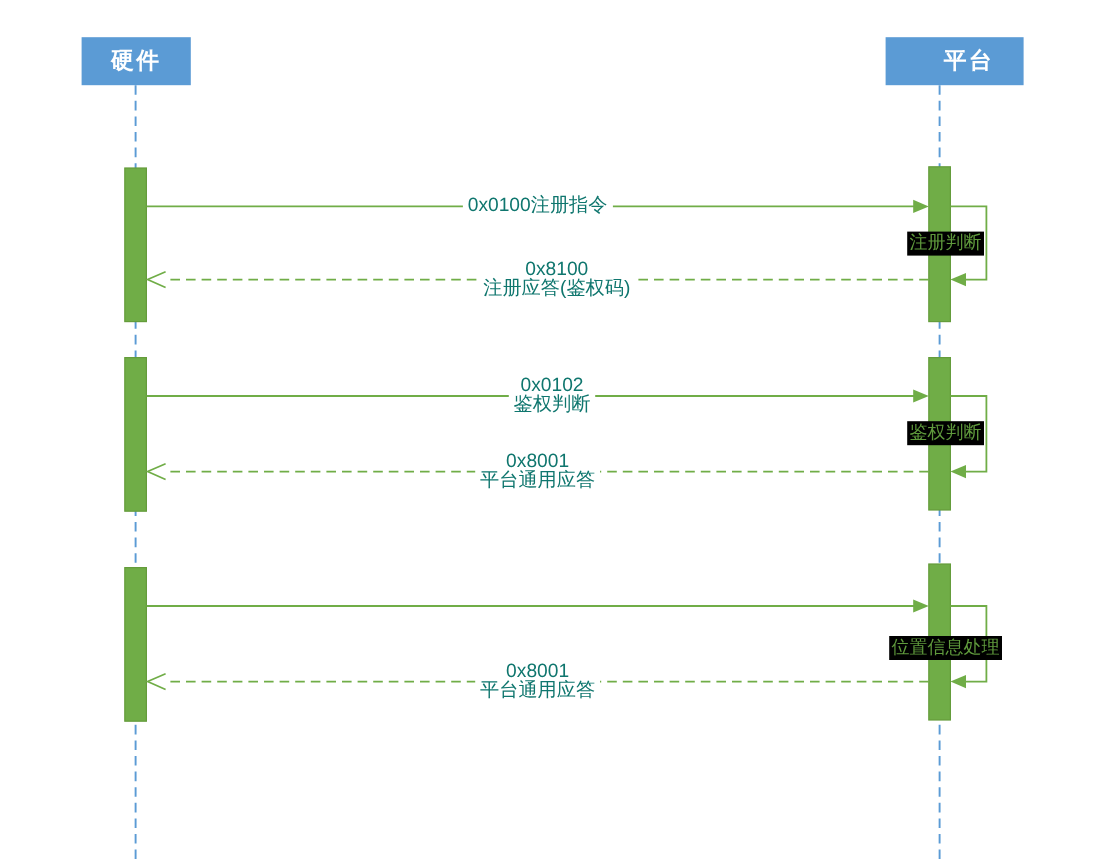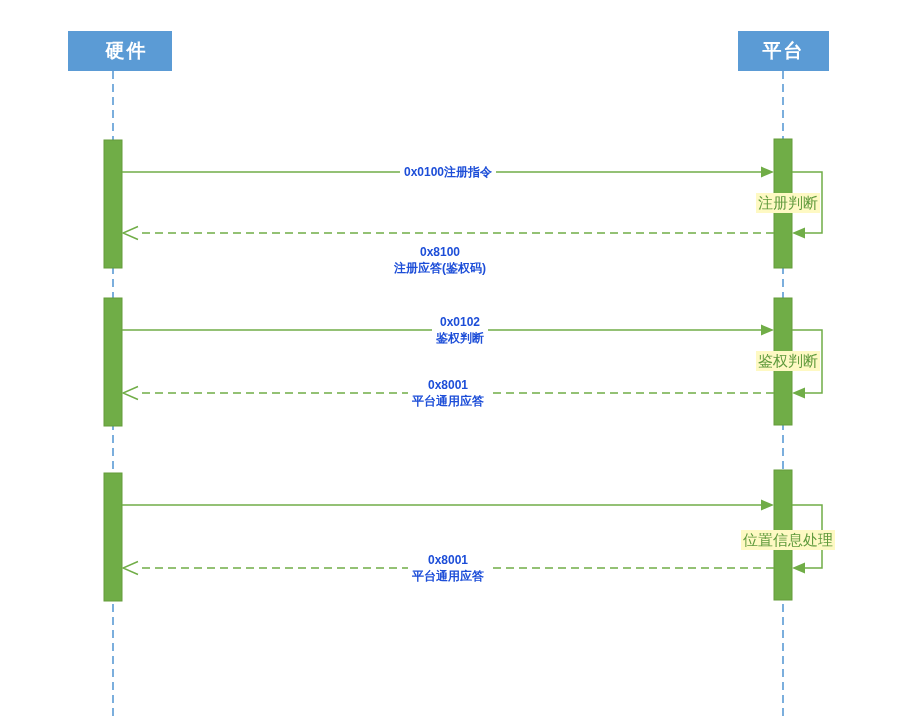--- a/index.html
+++ b/index.html
@@ -13,39 +13,38 @@
   .layer{position:absolute;left:0;top:0;}
   .actor-box{
     position:absolute;
     width:91px;height:40px;
     background:#5B9BD5;
     color:#ffffff;
     font-size:19px;font-weight:bold;letter-spacing:2px;
     display:flex;align-items:center;justify-content:center;
     z-index:3;
   }
-  .actor-left{left:68px;top:31px;padding-left:13px;}
-  .actor-right{left:738px;top:31px;}
+  .actor-left{left:68px;top:31px;}
+  .actor-right{left:738px;top:31px;padding-left:24px;}
   .msg-label{
     position:absolute;
     transform:translate(-50%,-50%);
     background:#ffffff;
-    color:#1d4ed8;
-    font-size:12px;line-height:16px;
+    color:#0f766e;
+    font-size:16px;line-height:16px;
     text-align:center;
     padding:0 4px;
     white-space:nowrap;
     z-index:4;
-    font-weight:bold;
   }
   .msg-label span{display:block;}
   .self-label{
     position:absolute;
     transform:translate(-50%,-50%);
-    background:#fef9c3;
+    background:#000000;
     color:#5f9a3c;
     font-size:15px;line-height:18px;
     padding:1px 2px;
     white-space:nowrap;
     z-index:4;
   }
 </style>
 </head>
 <body>
 
@@ -86,21 +85,21 @@
     <polyline points="138,561.5 123,568 138,574.5" fill="none" stroke="#70AD47" stroke-width="1.4"></polyline>
   </svg>
 
   <div class="actor-box actor-left">硬件</div>
   <div class="actor-box actor-right">平台</div>
 
   <div class="msg-label" style="left:448px;top:172px;">
     <span>0x0100注册指令</span>
   </div>
 
-  <div class="msg-label" style="left:440px;top:233px;margin-top:27px;">
+  <div class="msg-label" style="left:464px;top:233px;">
     <span>0x8100</span>
     <span>注册应答(鉴权码)</span>
   </div>
 
   <div class="msg-label" style="left:460px;top:330px;">
     <span>0x0102</span>
     <span>鉴权判断</span>
   </div>
 
   <div class="msg-label" style="left:448px;top:393px;">

